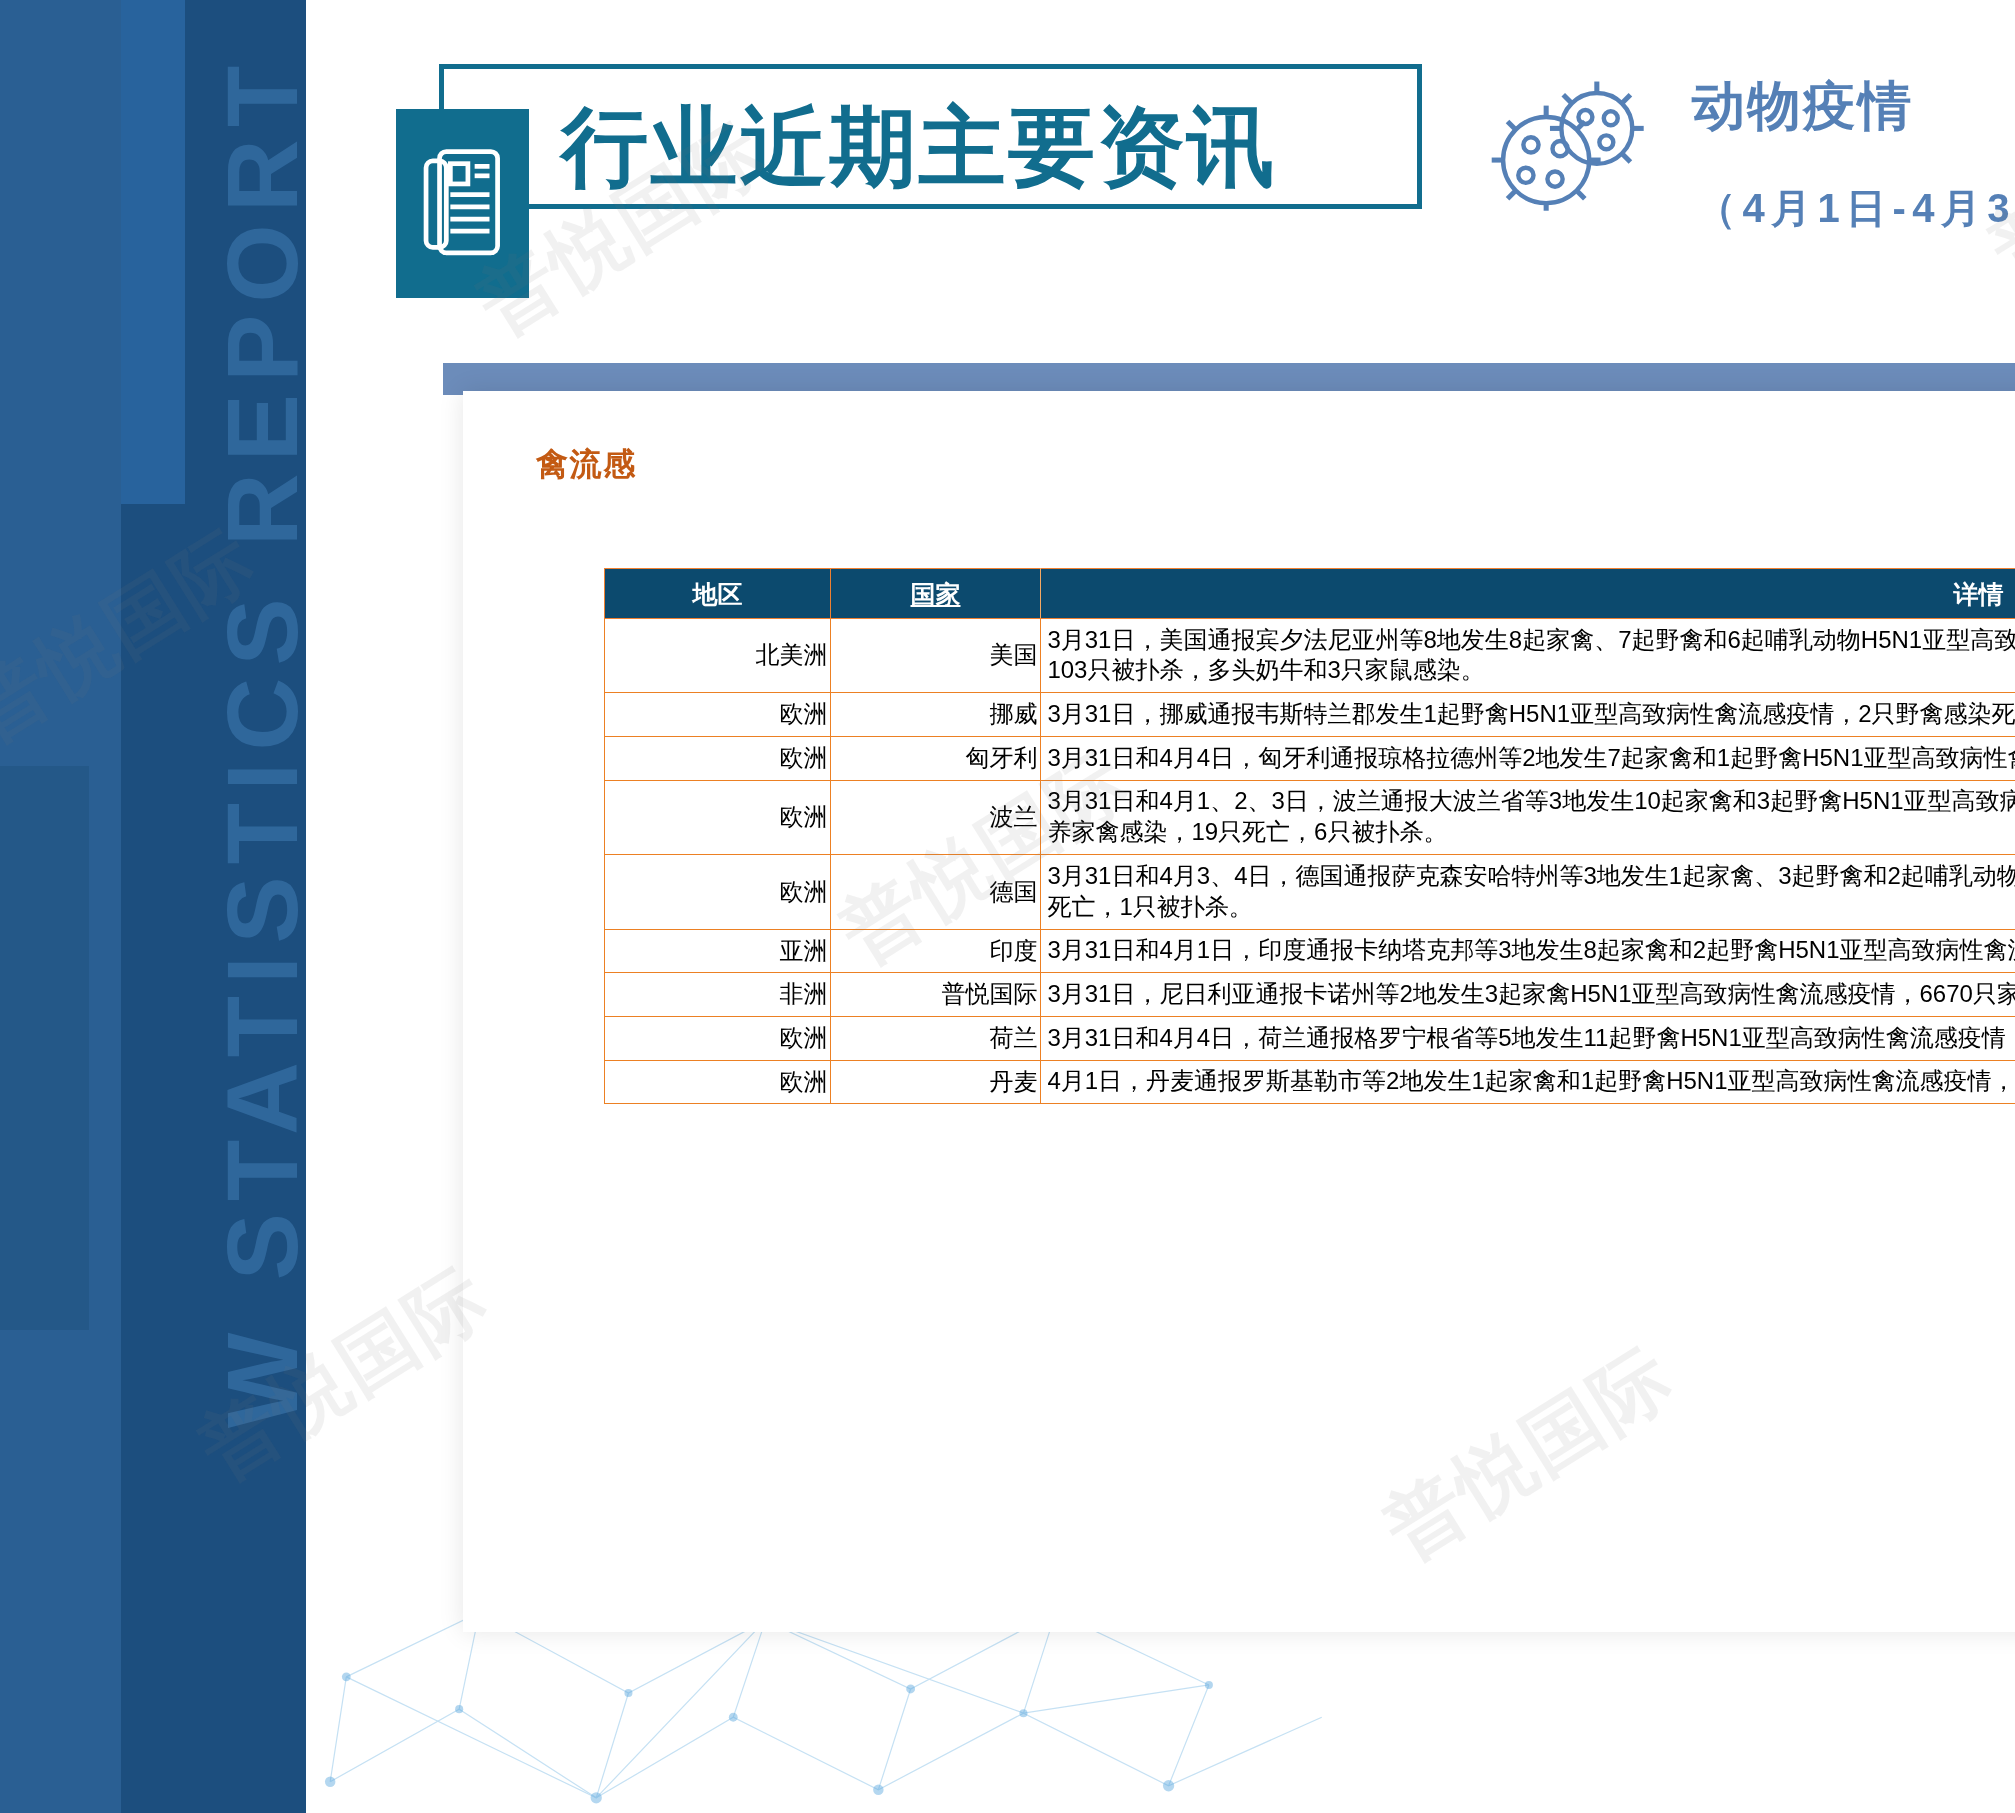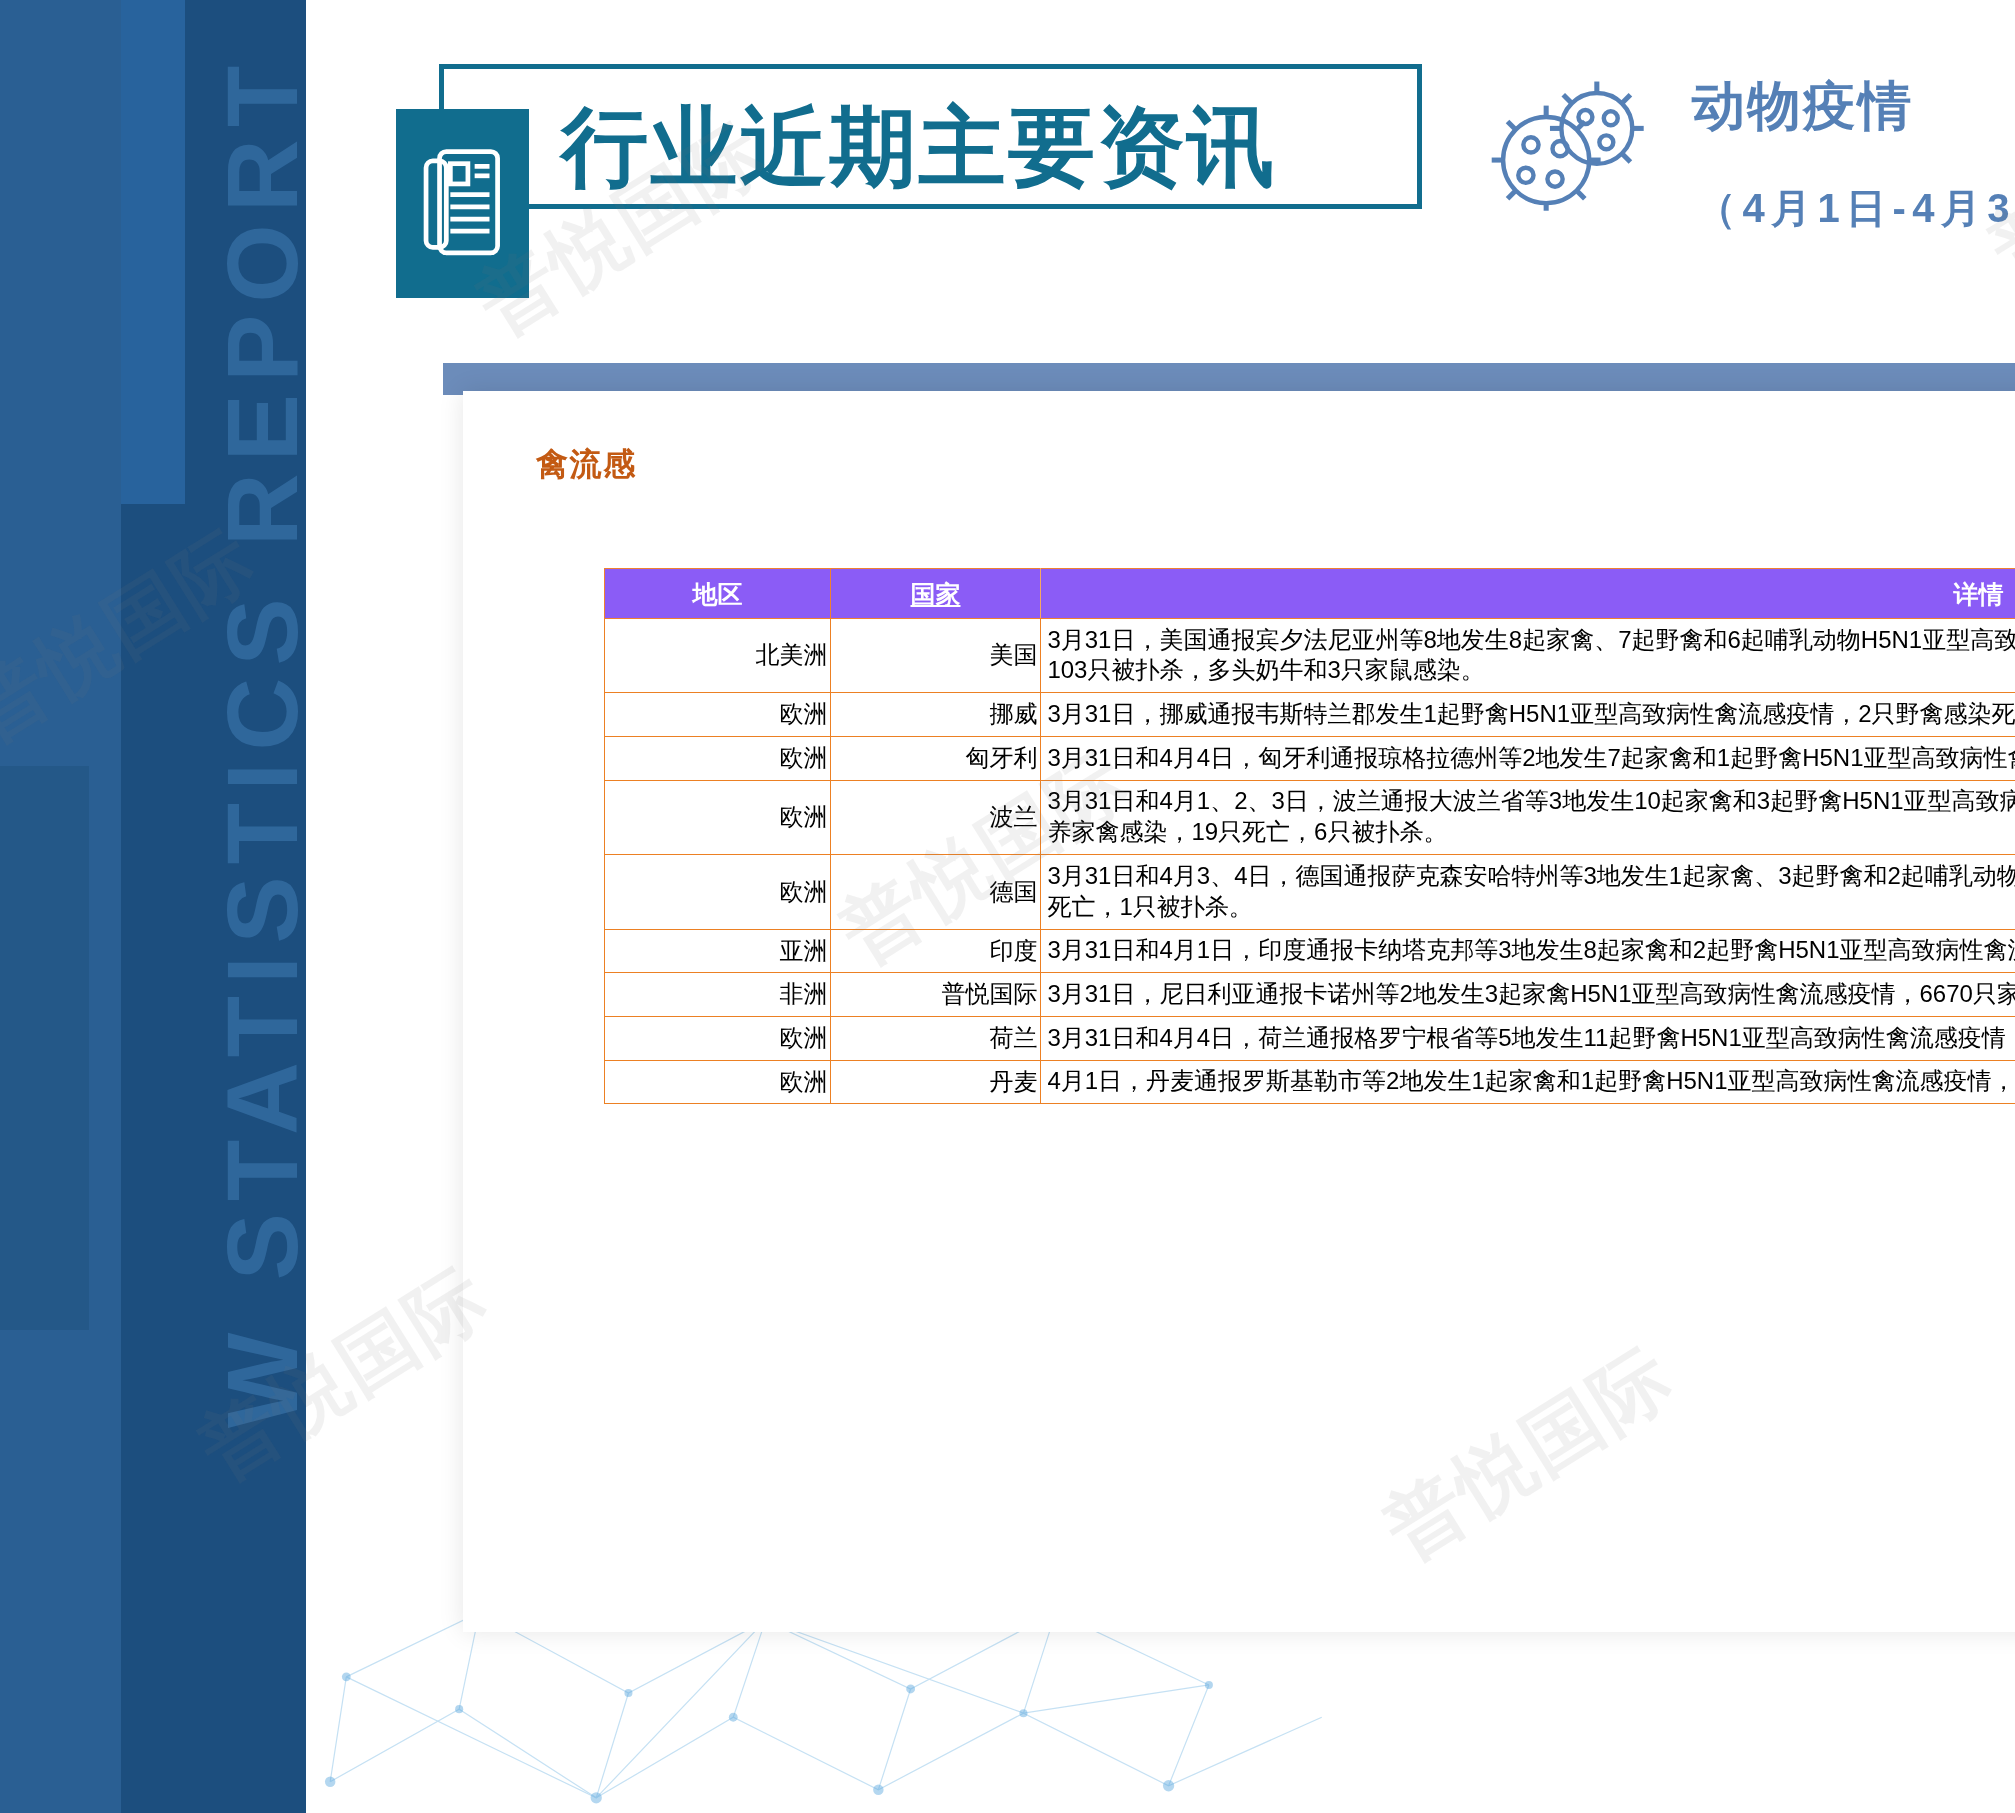--- a/index.html
+++ b/index.html
@@ -113,21 +113,21 @@
     background:transparent;
   }
   table.flu th, table.flu td{
     border:1.2px solid #ec8023;
     vertical-align:middle;
     font-size:24px;
     line-height:1.28;
     color:#000000;
   }
   table.flu thead th{
-    background:#8b5cf6;
+    background:#0c4a6e;
     color:#ffffff;
     font-weight:bold;
     text-align:center;
     height:50px;
     font-size:25px;
     border-color:#ef8031;
   }
   table.flu thead th.sep{ border-left:1.2px solid #f5a863; border-right:1.2px solid #f5a863;text-decoration:underline;}
   table.flu td.region, table.flu td.country{
     text-align:right;

